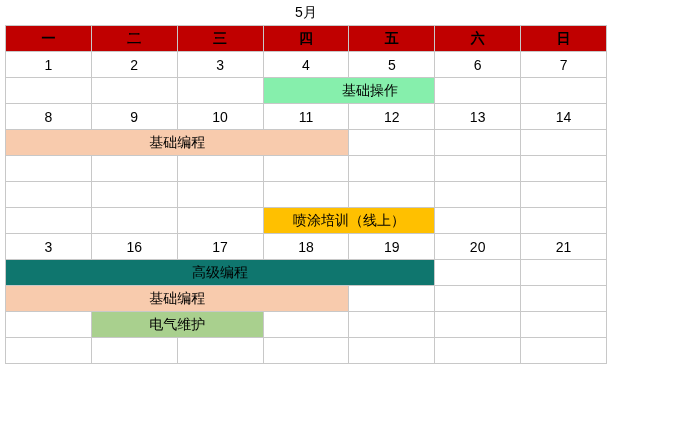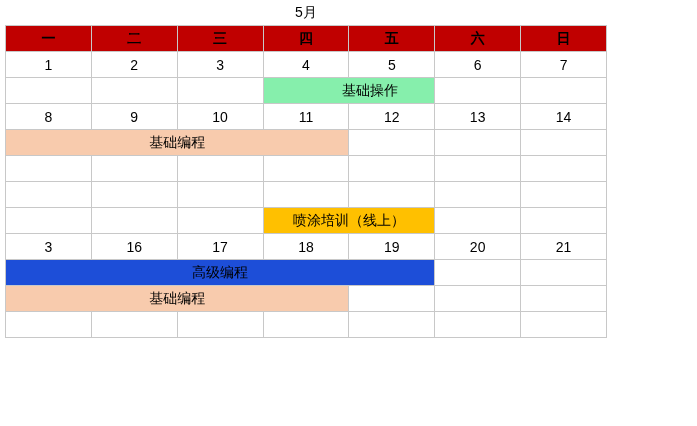--- a/index.html
+++ b/index.html
@@ -134,26 +134,34 @@
       <tr>
         <td class="daynum">3</td>
         <td class="daynum">16</td>
         <td class="daynum">17</td>
         <td class="daynum">18</td>
         <td class="daynum">19</td>
         <td class="daynum weekend">20</td>
         <td class="daynum weekend">21</td>
       </tr>
       <tr>
-        <td colspan="5" class="event" style="background: #1d4ed8;">高级编程</td>
+        <td colspan="5" class="event" style="background: #0f766e;">高级编程</td>
         <td class="blank"></td>
         <td class="blank"></td>
       </tr>
       <tr>
         <td colspan="4" class="event" style="background: rgb(248, 203, 173);">基础编程</td>
+        <td class="blank"></td>
+        <td class="blank"></td>
+        <td class="blank"></td>
+      </tr>
+      <tr>
+        <td class="blank"></td>
+        <td colspan="2" class="event" style="background: rgb(169, 208, 142);">电气维护</td>
+        <td class="blank"></td>
         <td class="blank"></td>
         <td class="blank"></td>
         <td class="blank"></td>
       </tr>
       <tr>
         <td class="blank"></td>
         <td class="blank"></td>
         <td class="blank"></td>
         <td class="blank"></td>
         <td class="blank"></td>

